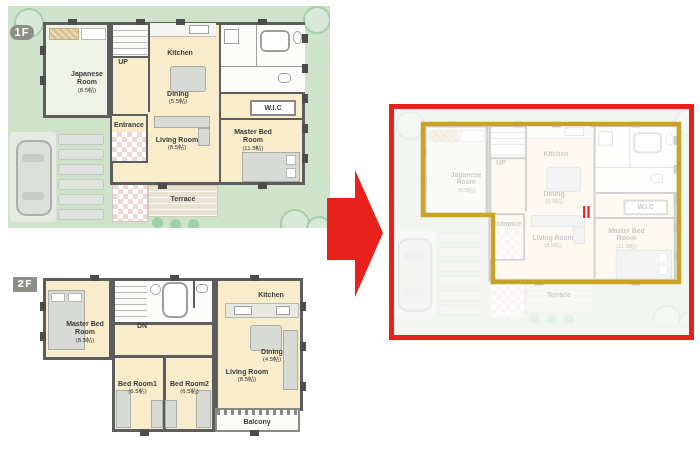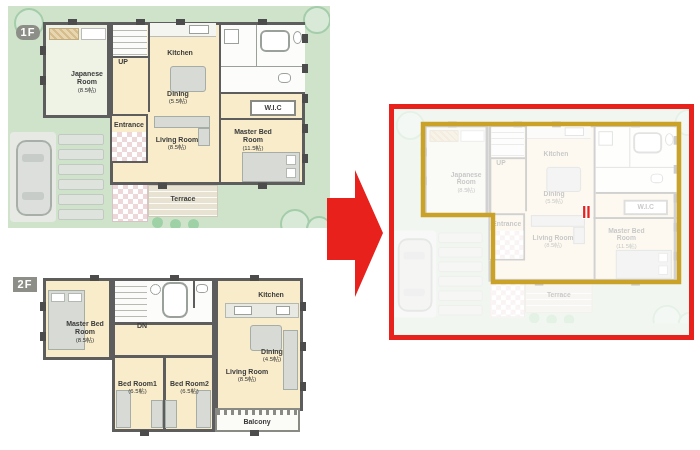--- a/index.html
+++ b/index.html
@@ -153,25 +153,25 @@
     <div class="rlabel" style="left:144px;top:130px;width:50px;">
       <span class="nm">Living Room</span>
       <span class="sz">(8.5帖)</span>
     </div>
     <div class="rlabel" style="left:222px;top:122px;width:46px;">
       <span class="nm">Master Bed Room</span>
       <span class="sz">(11.5帖)</span>
     </div>
     <div class="rlabel" style="left:150px;top:189px;width:50px;">Terrace</div>
 
-    <div class="badge" style="left:8px;top:19px;border-radius:7px;">1F</div>
+    <div class="badge" style="left:2px;top:19px;border-radius:7px;">1F</div>
   </div>
 
   <div class="panel-2f">
-    <div class="badge" style="left:3px;top:5px;">2F</div>
+    <div class="badge" style="left:3px;top:5px;font-family:Liberation Mono, monospace;">2F</div>
 
     <div class="room" style="left:33px;top:6px;width:69px;height:82px;"></div>
     <div class="room" style="left:102px;top:6px;width:103px;height:47px;background:#fcfcfa;"></div>
     <div class="room" style="left:102px;top:50px;width:103px;height:36px;"></div>
     <div class="room" style="left:205px;top:6px;width:88px;height:133px;"></div>
     <div class="room" style="left:102px;top:83px;width:54px;height:77px;"></div>
     <div class="room" style="left:153px;top:83px;width:52px;height:77px;"></div>
     <div class="abs" style="left:205px;top:136px;width:85px;height:24px;background:#fbfbf8;border:2px solid #8a8a85;box-sizing:border-box;">
       <div class="abs" style="left:0;top:0;width:81px;height:5px;background-image:repeating-linear-gradient(90deg,#8a8a85 0 3px,transparent 3px 7px);"></div>
     </div>

